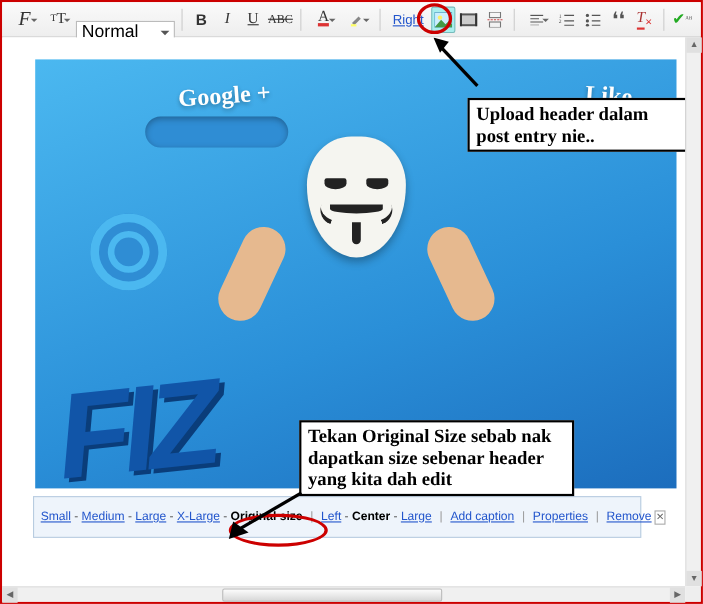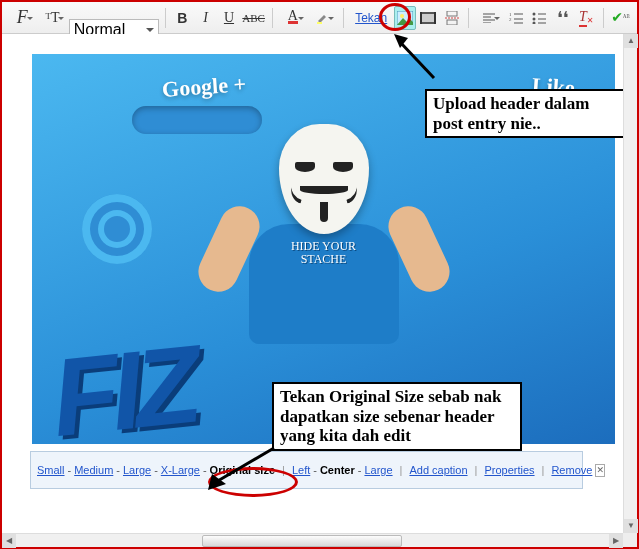--- a/index.html
+++ b/index.html
@@ -90,21 +90,21 @@
     <div class="tbtn wdrop">
         <span style="border-bottom:3px solid #d33;line-height:10px;">A</span>
       </div>
     <div class="tbtn wdrop">
       <svg width="14" height="14">
           <path d="M2 10 L8 4 L10 6 L4 12 Z" fill="#888"></path>
           <rect x="1" y="11" width="5" height="2" fill="#ff6"></rect>
         </svg>
     </div>
     <div class="sep"></div>
-    <div class="tbtn link-btn">Tekan</div>
+    <div class="tbtn link-btn">Right</div>
     <div class="tbtn img-btn">
       <svg width="16" height="14">
           <rect x="0" y="0" width="16" height="14" fill="#cef" stroke="#49b"></rect>
           <circle cx="5" cy="5" r="2" fill="#fe6"></circle>
           <path d="M0 14 L6 7 L10 11 L13 8 L16 11 L16 14 Z" fill="#494"></path>
         </svg>
     </div>
     <div class="tbtn">
       <svg width="16" height="12">
           <rect x="0" y="0" width="16" height="12" fill="#555"></rect>
@@ -164,23 +164,20 @@
   <div class="editor">
     <div class="content">
       <div class="hdr-img">
         <div class="gplus">Google +</div>
         <div class="gpill"></div>
         <div class="like">Like</div>
         <div class="lpill"></div>
         <div class="swirl"></div>
         <div class="arm la"></div>
         <div class="arm ra"></div>
-        <div class="torso">
-          <div class="tee"><span>HIDE YOUR</span><br><span>STACHE</span></div>
-        </div>
         <div class="mask">
           <div class="eye l"></div>
             <div class="eye r"></div>
           <div class="stache"></div>
             <div class="goatee"></div>
         </div>
         <div class="fiz">FIZ</div>
       </div>
     </div>
 

